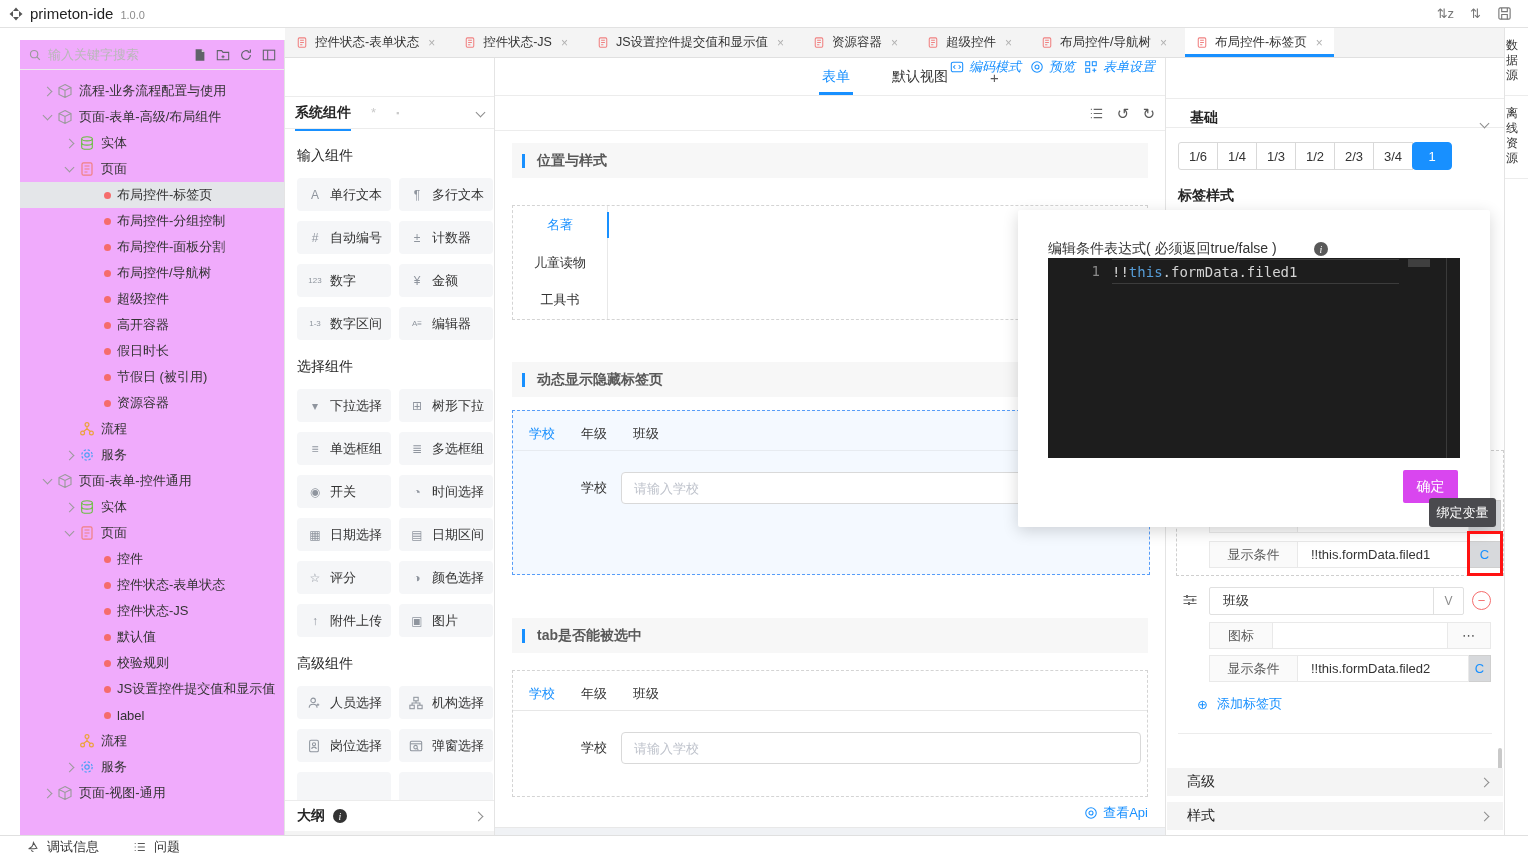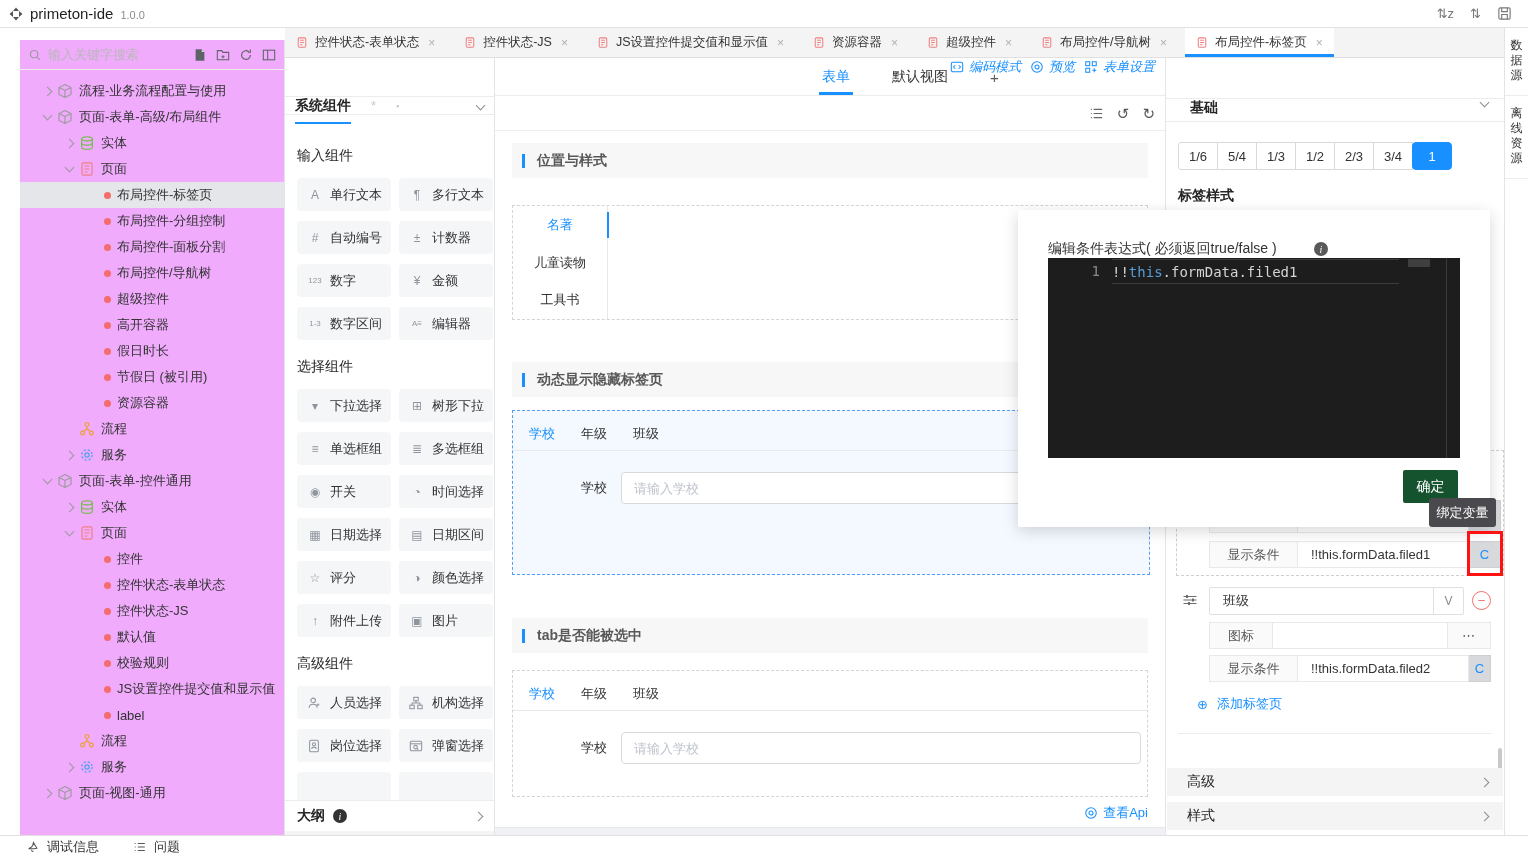--- a/index.html
+++ b/index.html
@@ -14,21 +14,21 @@
               border-bottom:1px solid #e2e2e2; display:flex; align-items:center; padding-left:8px; }
   .app-name { font-size:15px; color:#1f1f1f; margin-left:6px; }
   .app-ver  { font-size:11px; color:#8c8c8c; margin-left:7px; margin-top:2px; }
   .tb-icons { margin-left:auto; margin-right:16px; display:flex; gap:16px; align-items:center; color:#777; font-size:13px; }
 
   
   .left-strip { position:absolute; left:0; top:28px; width:20px; height:807px; background:#fff; border-right:1px solid #e4e4e4; }
   .left-strip .vtab { margin-top:3px; background:#d9dbdd; padding:6px 0; display:flex; justify-content:center; }
   .vtext { width:14px; word-break:break-all; line-height:15px; font-size:12px; color:#333; text-align:center; }
   .right-strip { position:absolute; left:1504px; top:28px; width:24px; height:807px; background:#fff; border-left:1px solid #e4e4e4; }
-  .rtab { padding:10px 0 12px; display:flex; justify-content:center; border-bottom:1px solid #ececec; }
+  .rtab { padding:10px 0 12px; display:flex; justify-content:flex-start; border-bottom:1px solid #ececec; }
 
   
   .sidebar { position:absolute; left:20px; top:40px; width:265px; height:807px; background:#f0abfc; border-right:1px solid #e4e4e4; }
   .search-row { height:30px; border-bottom:1px solid #ececec; display:flex; align-items:center; padding:0 8px; gap:6px; }
   .search-row input { border:none; outline:none; flex:1; font-size:13px; color:#333; min-width:20px; background:transparent; }
   .search-row input::placeholder { color:#b8b8b8; }
   .sr-icons { display:flex; gap:9px; align-items:center; }
   .tree { padding-top:8px; overflow:hidden; height:770px; }
   .trow { height:26px; display:flex; align-items:center; gap:6px; white-space:nowrap; cursor:default; }
   .trow.sel { background:#e4e6e9; }
@@ -41,21 +41,21 @@
   
   .doctabs { position:absolute; left:285px; top:28px; width:1219px; height:30px; background:#f4f4f4;
              border-bottom:1px solid #e0e0e0; display:flex; align-items:stretch; overflow:hidden; }
   .dtab { display:flex; align-items:center; gap:7px; padding:0 11px; margin-right:7px; font-size:12.5px; color:#333; position:relative; flex:none; }
   .dtab .x { color:#b0b0b0; font-size:12px; margin-left:2px; }
   .dtab.active { background:#fff; }
   .dtab.active::after { content:""; position:absolute; left:0; right:0; bottom:0; height:3px; background:#1890ff; }
 
   
   .palette { position:absolute; left:285px; top:58px; width:210px; height:777px; background:#fff; border-right:1px solid #e4e4e4; }
-  .pal-head { position:absolute; top:38px; left:0; right:0; height:19px; border-top:1px solid #ececec; border-bottom:1px solid #ececec;
+  .pal-head { position:absolute; top:38px; left:0; right:0; height:33px; border-top:1px solid #ececec; border-bottom:1px solid #ececec;
               display:flex; align-items:center; padding:0 10px; gap:20px; }
   .pal-tab { font-size:14px; font-weight:bold; color:#262626; position:relative; }
   .pal-tab::after { content:""; position:absolute; left:0; right:0; bottom:-9px; height:2px; background:#1890ff; }
   .pal-deco { color:#c9c9c9; font-size:13px; }
   .pal-body { position:absolute; top:71px; left:0; right:0; bottom:35px; overflow:hidden; padding:14px 8px 0 12px; }
   .psec-title { font-size:14px; color:#262626; margin:8px 0 13px; }
   .pgrid { display:grid; grid-template-columns:94px 94px; gap:10px 8px; margin-bottom:18px; }
   .pbtn { height:33px; background:#f5f6f8; border-radius:4px; display:flex; align-items:center; padding-left:10px; gap:7px;
           font-size:13px; color:#333; cursor:default; }
   .picon { color:#8f959e; font-size:12px; width:16px; text-align:center; flex:none; }
@@ -96,22 +96,22 @@
   .htab.active { color:#1890ff; }
   .frow { display:flex; align-items:center; margin-top:21px; }
   .flabel { width:94px; text-align:right; font-size:13px; color:#333; margin-right:14px; flex:none; }
   .finput { width:520px; height:32px; background:#fff; border:1px solid #d9d9d9; border-radius:4px; padding:0 12px; font-size:13px; color:#333; outline:none; }
   .finput::placeholder { color:#bfc3cc; }
   .api-row { position:absolute; left:0; top:673px; width:653px; display:flex; justify-content:flex-end; align-items:center; gap:5px;
              color:#1890ff; font-size:13px; }
 
   
   .props { position:absolute; left:1165px; top:58px; width:339px; height:777px; background:#fff; border-left:1px solid #e4e4e4; }
-  .pr-head { position:absolute; top:40px; left:0; right:0; height:24px; border-top:1px solid #ececec; border-bottom:1px solid #ececec;
-             display:flex; align-items:flex-start; padding:0 16px 0 24px; }
+  .pr-head { position:absolute; top:40px; left:0; right:0; height:30px; border-top:1px solid #ececec; border-bottom:1px solid #ececec;
+             display:flex; align-items:flex-end; padding:0 16px 0 24px; }
   .pr-head .t { font-size:14px; font-weight:bold; color:#262626; }
   .chev { display:inline-block; width:7px; height:7px; border-right:1.4px solid #8c8c8c; border-bottom:1.4px solid #8c8c8c; }
   .chev.down { transform:rotate(45deg); }
   .chev.rightc { transform:rotate(-45deg); }
   .ml-auto { margin-left:auto; }
   .fracs { position:absolute; top:84px; left:12px; display:flex; }
   .frac { width:40px; height:28px; border:1px solid #d9d9d9; margin-left:-1px; display:flex; align-items:center; justify-content:center;
           font-size:13px; color:#333; background:#fff; }
   .frac:first-child { margin-left:0; border-radius:3px 0 0 3px; }
   .frac.sel { background:#1890ff; border-color:#1890ff; color:#fff; border-radius:4px; z-index:2; }
@@ -146,21 +146,21 @@
   .m-info { position:absolute; left:296px; top:32px; width:14px; height:14px; border-radius:50%; background:#595959; color:#fff;
             font-size:10px; font-style:italic; display:flex; align-items:center; justify-content:center; font-family:"Liberation Serif",serif; }
   .m-editor { position:absolute; left:30px; top:48px; width:412px; height:200px; background:#1d1d1d;
               font-family:"DejaVu Sans Mono","Liberation Mono",monospace; font-size:14px; }
   .m-lineno { position:absolute; left:0; top:5px; width:52px; text-align:right; color:#8a8a8a; }
   .m-codeline { position:absolute; left:64px; top:1px; width:287px; height:25px; border-top:1px solid #3c3c3c; border-bottom:1px solid #3c3c3c;
                 display:flex; align-items:center; color:#d4d4d4; white-space:pre; }
   .m-kw { color:#569cd6; }
   .m-vline { position:absolute; left:398px; top:0; bottom:0; width:1px; background:#3a3a3a; }
   .m-minimap { position:absolute; left:360px; top:1px; width:22px; height:8px; background:#6a6a6a; opacity:.45; }
-  .m-ok { position:absolute; left:385px; top:260px; width:55px; height:33px; background:#14532d; color:#fff; border:none; border-radius:2px;
+  .m-ok { position:absolute; left:385px; top:260px; width:55px; height:33px; background:#d946ef; color:#fff; border:none; border-radius:2px;
           font-size:14px; display:flex; align-items:center; justify-content:center; cursor:pointer; }
   .tooltip { position:absolute; left:1429px; top:498px; width:67px; height:29px; background:#4a4a4e; color:#fff; border-radius:3px;
              display:flex; align-items:center; justify-content:center; font-size:13px; z-index:21; }
   .redbox { position:absolute; left:1467px; top:531px; width:36px; height:45px; border:3px solid #ff1212; z-index:22; }
 
   
   .statusbar { position:absolute; left:0; top:835px; width:1528px; height:22px; background:#fff; border-top:1px solid #e0e0e0;
                display:flex; align-items:center; gap:34px; padding-left:26px; font-size:13px; color:#333; }
   .sb-item { display:flex; gap:7px; align-items:center; }
 </style>
@@ -806,21 +806,21 @@
     </div>
   </div>
 
   <div class="props">
     <div class="pr-head">
       <span class="t">基础</span>
       <span class="chev down ml-auto"></span>
     </div>
     <div class="fracs">
       <div class="frac">1/6</div>
-      <div class="frac">5/4</div>
+      <div class="frac">1/4</div>
       <div class="frac">1/3</div>
       <div class="frac">1/2</div>
       <div class="frac">2/3</div>
       <div class="frac">3/4</div>
       <div class="frac sel">1</div>
     </div>
     <div class="label-style">标签样式</div>
 
     <div class="dash-sel"></div>
 

